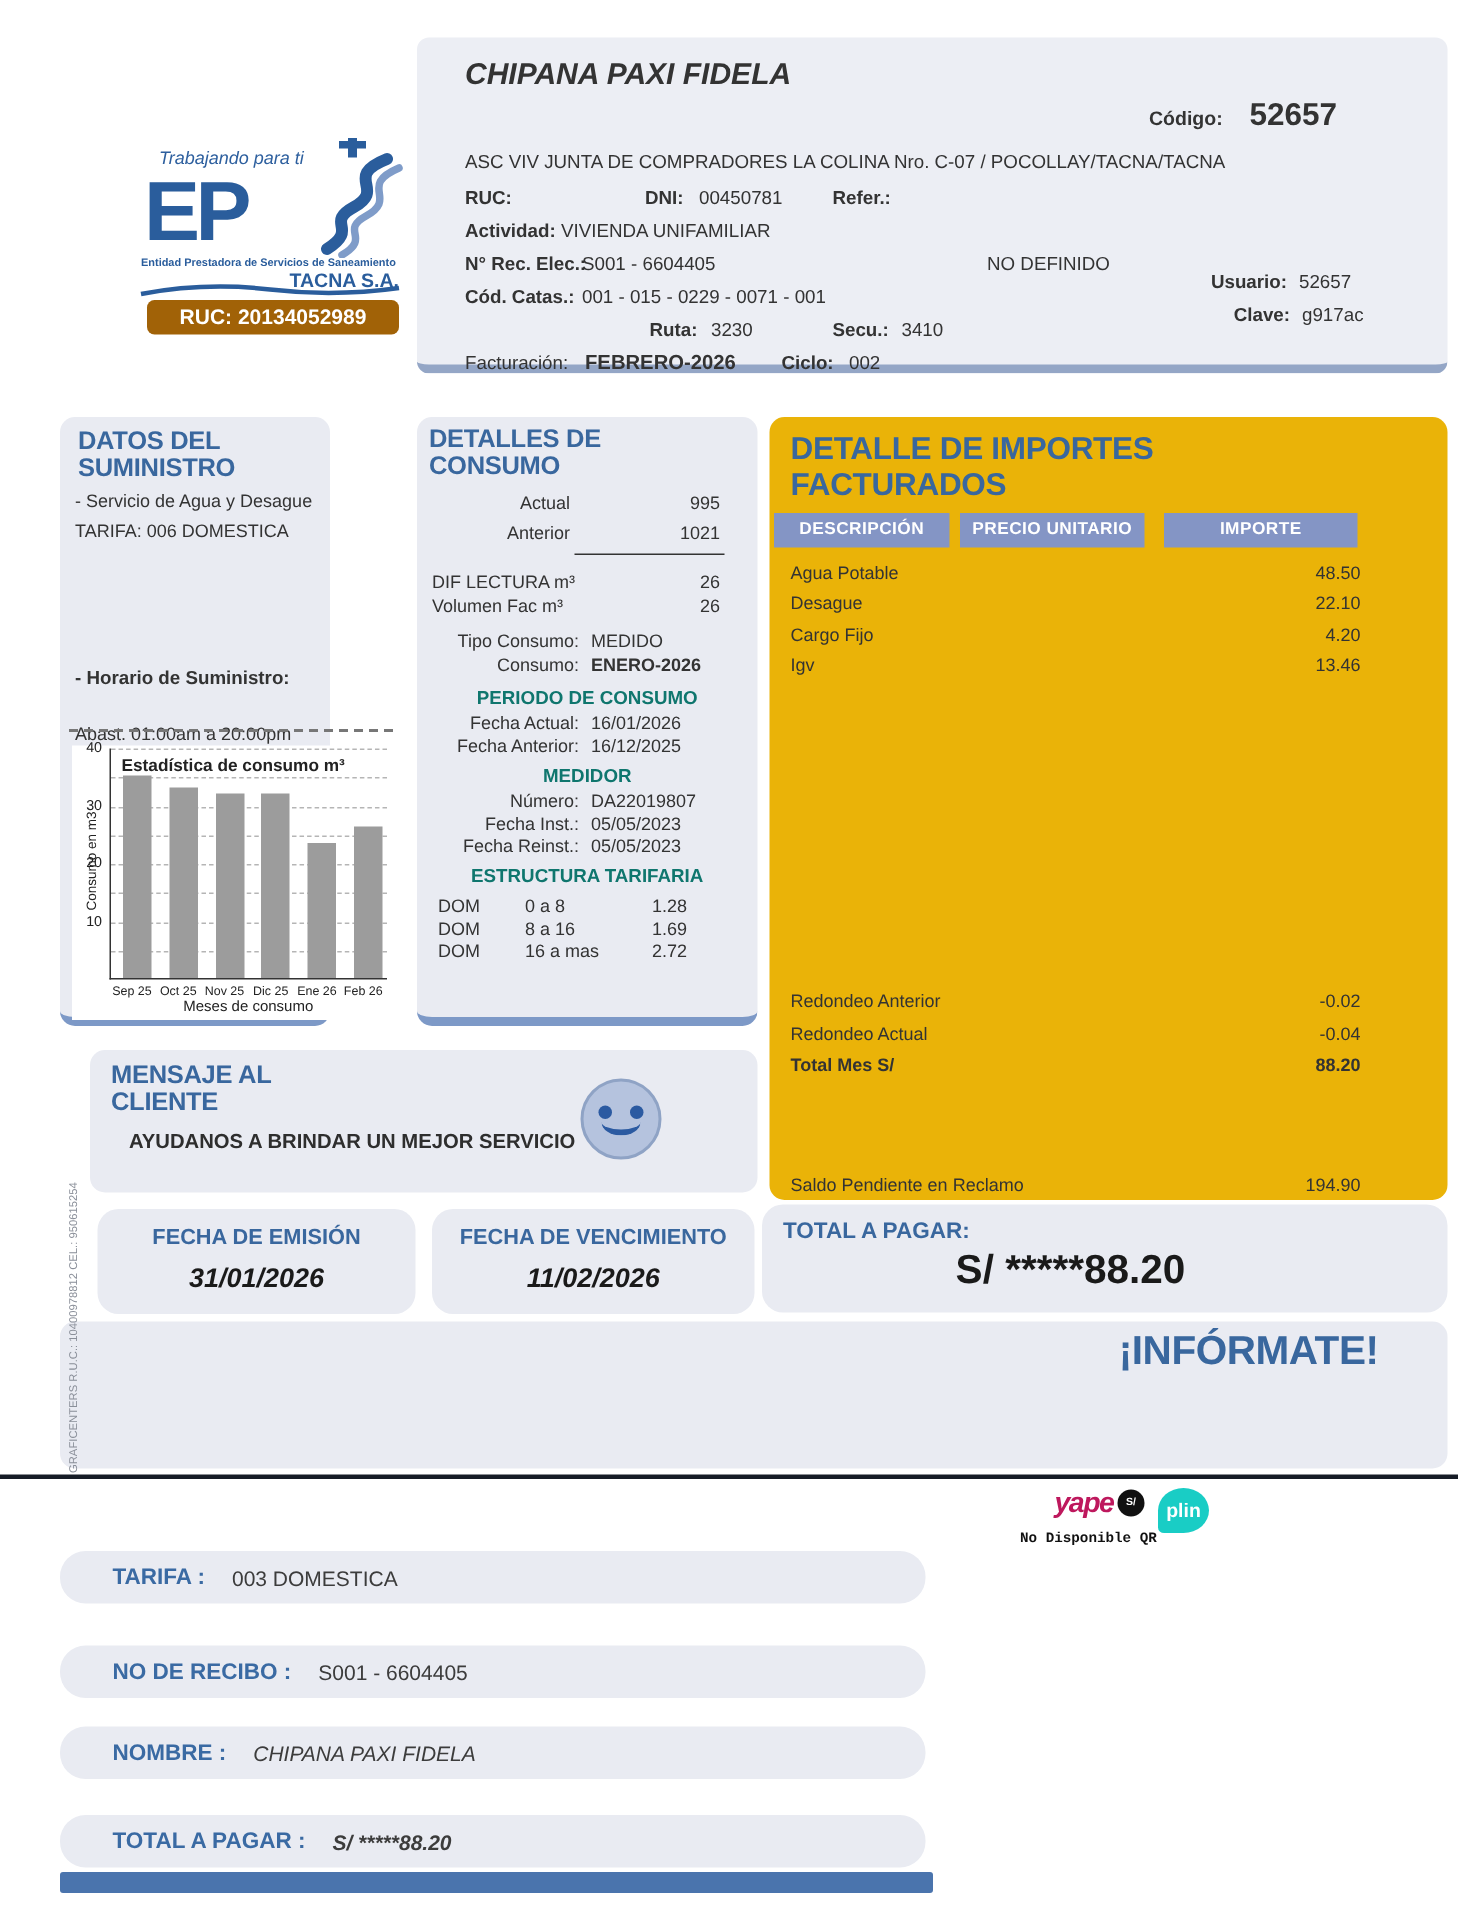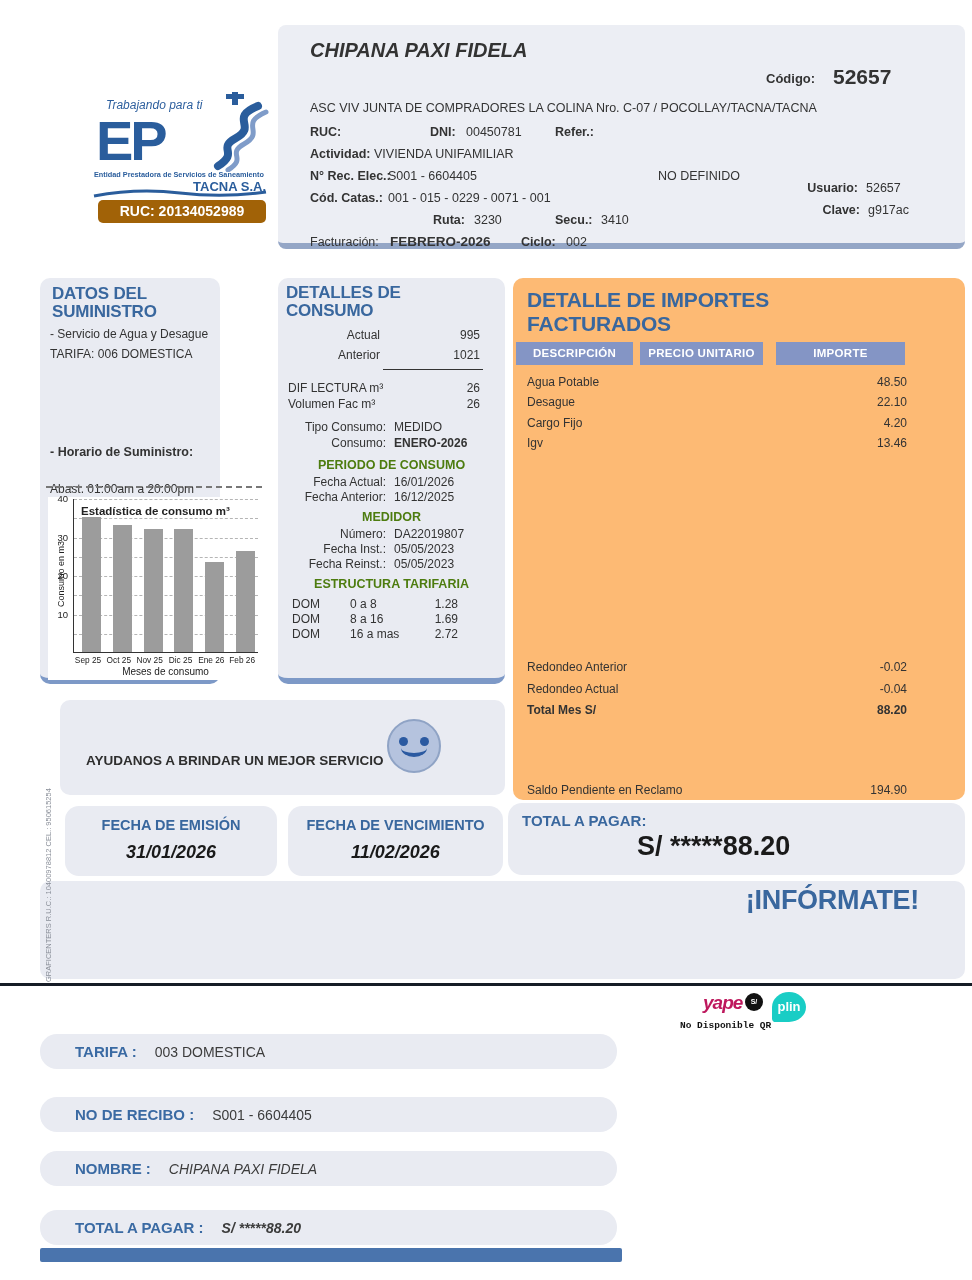--- a/index.html
+++ b/index.html
@@ -43,25 +43,25 @@
   #chart-cats { position:absolute; left:0; top:158px; width:212px; height:12px; }
   #chart-cats .cat { position:absolute; width:34px; text-align:center; font-size:8.3px; color:#222; white-space:nowrap; }
   #chart-xlabel { position:absolute; left:25px; top:169px; width:185px; text-align:center; font-size:10px; color:#222; }
   #chart-ylabel { position:absolute; left:-37px; top:72px; width:100px; text-align:center; font-size:9px; color:#222; transform:rotate(-90deg); }
 
   
   #consumo-panel { left:278px; top:278px; width:227px; height:406px; }
   #consumo-panel .lr { position:absolute; font-size:12px; white-space:nowrap; }
   #consumo-panel .lab { text-align:right; }
   #consumo-panel .val-r { text-align:right; }
-  #consumo-panel .ctitle { position:absolute; width:227px; text-align:center; font-size:12.5px; font-weight:bold; color:#4d7c0f; }
+  #consumo-panel .ctitle { position:absolute; width:227px; text-align:center; font-size:12.5px; font-weight:bold; color:#0f766e; }
   #consumo-line { position:absolute; left:105px; top:91px; width:100px; border-top:1.5px solid #333; }
 
   
-  #importes-panel { left:513px; top:278px; width:452px; height:522px; background:#fdba74; }
+  #importes-panel { left:513px; top:278px; width:452px; height:522px; background:#eab308; }
   .chip { position:absolute; top:64px; height:23px; background:#8495c5; color:#fff; font-size:11.5px; font-weight:bold; text-align:center; line-height:23px; letter-spacing:0.3px; }
   #importes-panel .irow-label { position:absolute; left:14px; font-size:12px; }
   #importes-panel .irow-value { position:absolute; left:294px; width:100px; text-align:right; font-size:12px; }
 
   
   #mensaje-panel { left:60px; top:700px; width:445px; height:95px; }
   #smiley { position:absolute; left:327px; top:19px; width:54px; height:54px; border-radius:50%; background:#b5c3de; border:2px solid #8fa3c5; }
   #smiley .eye { position:absolute; top:16px; width:9px; height:9px; border-radius:50%; background:#2b5aa1; }
   #smiley .mouth { position:absolute; left:12px; top:18px; width:26px; height:18px; border-bottom:4px solid #2b5aa1; border-radius:50%; }
 
@@ -248,20 +248,21 @@
   <div class="irow-value" style="top:382px;">-0.02</div>
   <div class="irow-label" style="top:404px;">Redondeo Actual</div>
   <div class="irow-value" style="top:404px;">-0.04</div>
   <div class="irow-label b" style="top:425px;">Total Mes S/</div>
   <div class="irow-value b" style="top:425px;">88.20</div>
   <div class="irow-label" style="top:505px;">Saldo Pendiente en Reclamo</div>
   <div class="irow-value" style="top:505px;">194.90</div>
 </div>
 
 <div class="panel" id="mensaje-panel">
+  <div class="abs sect-title" style="left:14px; top:8px; width:150px;">MENSAJE AL CLIENTE</div>
   <div class="abs b" style="left:26px; top:53px; font-size:13.5px; color:#2e2e2e;">AYUDANOS A BRINDAR UN MEJOR SERVICIO</div>
   <div id="smiley">
     <div class="eye" style="left:10px;"></div>
     <div class="eye" style="left:31px;"></div>
     <div class="mouth"></div>
   </div>
 </div>
 
 <div class="panel fecha-panel" id="emision-panel">
   <div class="fecha-title">FECHA DE EMISIÓN</div>

